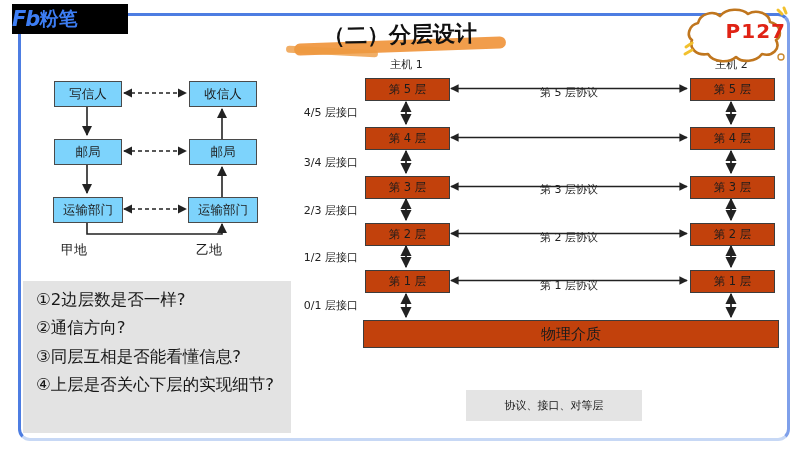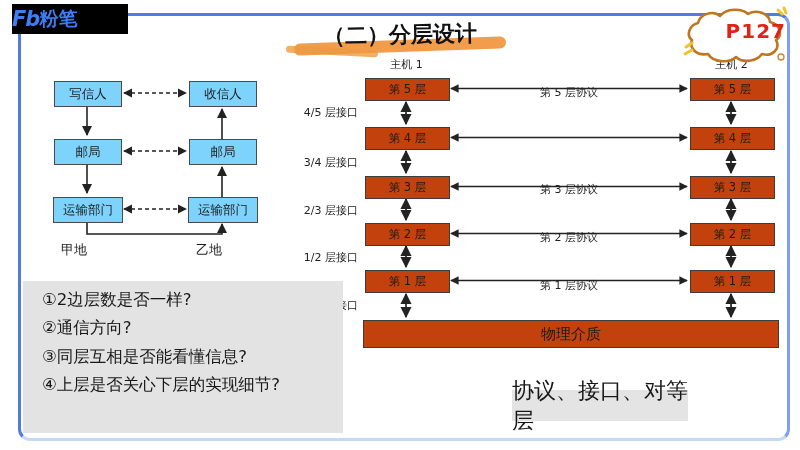--- a/index.html
+++ b/index.html
@@ -44,28 +44,28 @@
   }
   .nbox{
     position:absolute;background:#c2410c;border:1.2px solid #3c3c3c;z-index:2;
     display:flex;align-items:center;justify-content:center;font-size:11.5px;
   }
   .place-label{position:absolute;z-index:2;font-size:13px;font-weight:500;}
   .proto{position:absolute;z-index:2;font-size:11px;width:160px;text-align:center;color:#222;margin-top:12px;}
   .iface{position:absolute;z-index:2;font-size:11px;width:62px;text-align:right;color:#222;}
   .host{position:absolute;z-index:2;font-size:11px;width:83px;text-align:center;color:#222;}
   .panel{
-    position:absolute;left:23px;top:281px;width:320px;height:152px;background:#e3e3e3;
-    z-index:2;padding:5px 19px;box-sizing:border-box;
+    position:absolute;left:23px;top:281px;width:268px;height:152px;background:#e3e3e3;
+    z-index:2;padding:5px 13px;box-sizing:border-box;
   }
   .q-item{font-size:16.5px;line-height:28.4px;color:#171717;white-space:nowrap;}
   .keywords{
     position:absolute;left:466px;top:390px;width:176px;height:31px;background:#e4e4e4;
     z-index:2;display:flex;align-items:center;justify-content:center;
-    font-size:22px;color:#171717;margin-left:46px;
+    font-size:11px;color:#171717;
   }
   svg.overlay{position:absolute;left:0;top:0;z-index:1;}
 </style>
 </head>
 <body>
 
 <div class="stage">
 
   <div class="frame"></div>
 

